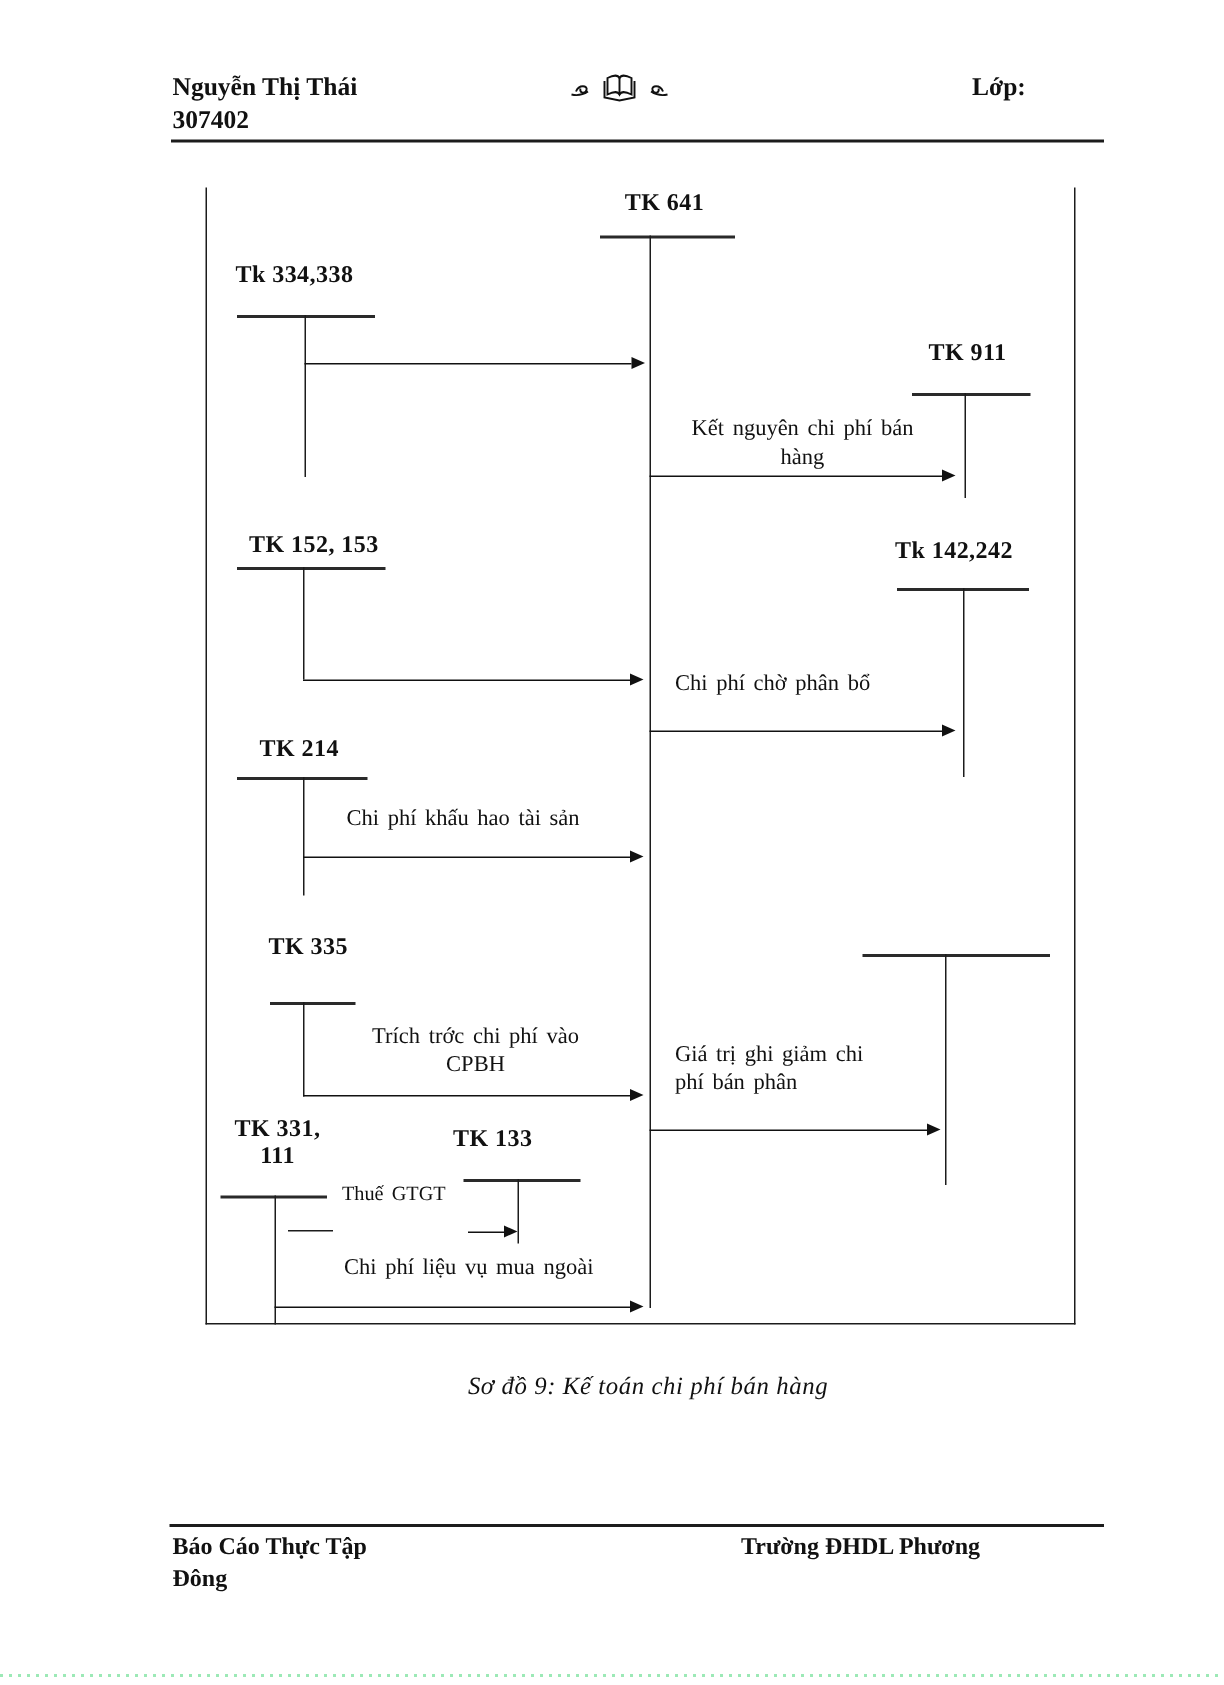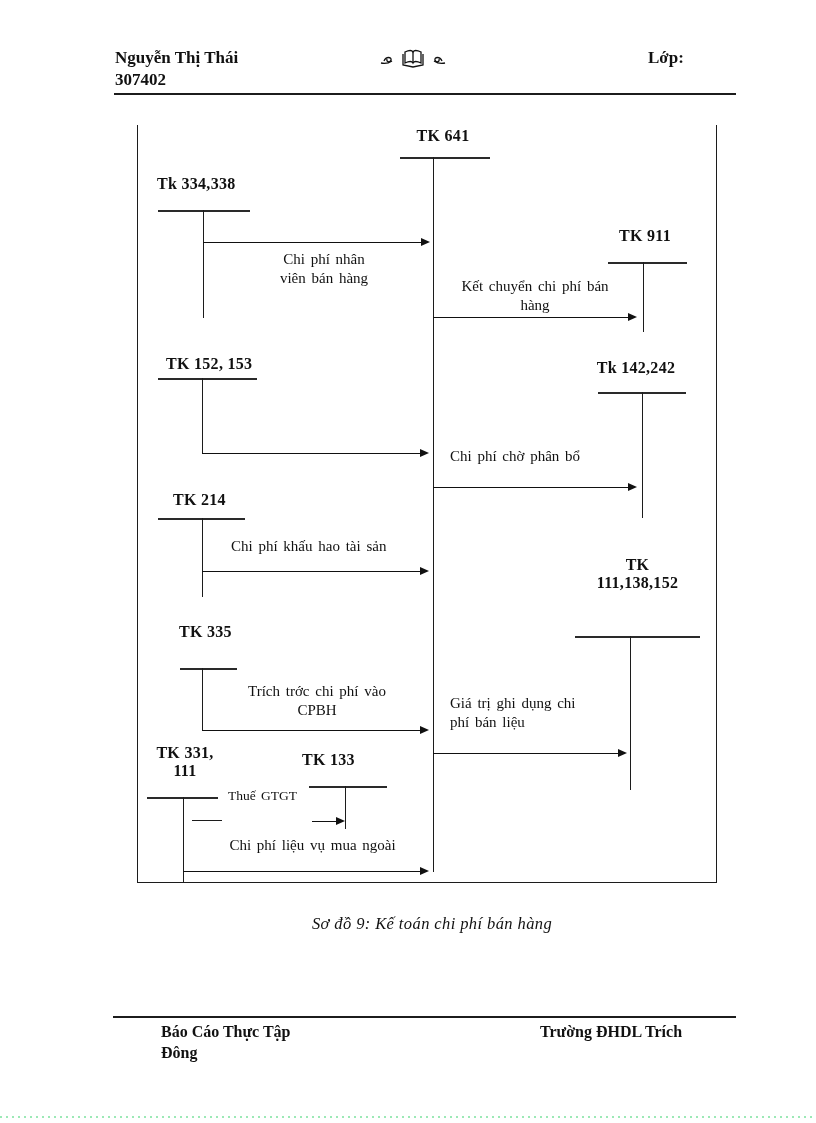--- a/index.html
+++ b/index.html
@@ -14,21 +14,21 @@
   .arrow::after{content:'';position:absolute;right:-9px;top:-4.2px;width:0;height:0;
                 border-left:9px solid #111;border-top:4.6px solid transparent;border-bottom:4.6px solid transparent;}
   
   .lbl{position:absolute;font-size:15px;line-height:19px;word-spacing:2px;white-space:nowrap;}
   .lbl2{position:absolute;font-size:15px;line-height:19px;word-spacing:2px;text-align:center;}
   .acct{position:absolute;font-weight:bold;font-size:16px;line-height:19px;white-space:nowrap;letter-spacing:.3px;}
   .acct2{position:absolute;font-weight:bold;font-size:16px;line-height:18px;text-align:center;letter-spacing:.3px;}
   .hdr{font-weight:bold;font-size:17px;line-height:22px;}
   .caption{position:absolute;left:0;top:914px;width:100%;text-align:center;
            font-style:italic;font-size:16.5px;letter-spacing:.4px;padding-left:24px;}
-  .ftr{font-weight:bold;font-size:16px;line-height:21px;margin-left:46px;}
+  .ftr{font-weight:bold;font-size:16px;line-height:21px;}
   #bottom-dots{position:absolute;left:0;top:1116px;width:816px;height:2px;
     background:repeating-linear-gradient(to right,#9ce9b6 0 2px,transparent 2px 6px);}
 </style>
 </head>
 <body>
 
 <div id="page">
 
   <div class="abs hdr" style="left:115px;top:47px;">
     <div>Nguyễn Thị Thái</div>
@@ -54,60 +54,52 @@
   <div class="h" style="left:137px;top:882px;width:580px;"></div>
 
   <div class="acct2" style="left:393px;top:127px;width:100px;">TK 641</div>
   <div class="h uline" style="left:400px;top:157px;width:90px;"></div>
   <div class="v" style="left:433px;top:157px;height:715px;"></div>
 
   <div class="acct" style="left:157px;top:174px;">Tk 334,338</div>
   <div class="h uline" style="left:158px;top:210px;width:92px;"></div>
   <div class="v" style="left:203px;top:210px;height:108px;"></div>
   <div class="arrow" style="left:203px;top:242px;width:218px;"></div>
-  <div class="lbl2" style="left:240px;top:250px;width:168px;">
-    <div>Chi phí nhân</div>
-    <div>viên bán hàng</div>
-  </div>
 
   <div class="acct2" style="left:600px;top:227px;width:90px;">TK 911</div>
   <div class="h uline" style="left:608px;top:262px;width:79px;"></div>
   <div class="v" style="left:643px;top:262px;height:70px;"></div>
   <div class="arrow" style="left:433px;top:317px;width:195px;"></div>
   <div class="lbl2" style="left:445px;top:277px;width:180px;">
-    <div>Kết chuyển chi phí bán</div>
+    <div>Kết nguyên chi phí bán</div>
     <div>hàng</div>
   </div>
 
   <div class="acct" style="left:166px;top:354px;">TK 152, 153</div>
   <div class="h uline" style="left:158px;top:378px;width:99px;"></div>
   <div class="v" style="left:202px;top:378px;height:75px;"></div>
   <div class="arrow" style="left:202px;top:453px;width:218px;"></div>
 
   <div class="acct2" style="left:586px;top:359px;width:100px;">Tk 142,242</div>
   <div class="h uline" style="left:598px;top:392px;width:88px;"></div>
   <div class="v" style="left:642px;top:392px;height:126px;"></div>
   <div class="lbl" style="left:450px;top:447px;">Chi phí chờ phân bổ</div>
   <div class="arrow" style="left:433px;top:487px;width:195px;"></div>
 
   <div class="acct" style="left:173px;top:490px;">TK 214</div>
   <div class="h uline" style="left:158px;top:518px;width:87px;"></div>
   <div class="v" style="left:202px;top:518px;height:79px;"></div>
   <div class="lbl" style="left:231px;top:537px;">Chi phí khấu hao tài sản</div>
   <div class="arrow" style="left:202px;top:571px;width:218px;"></div>
 
-  <div class="acct2" style="left:575px;top:556px;width:125px;">
-    <div>TK</div>
-    <div>111,138,152</div>
-  </div>
   <div class="h uline" style="left:575px;top:636px;width:125px;"></div>
   <div class="v" style="left:630px;top:636px;height:154px;"></div>
   <div class="lbl" style="left:450px;top:694px;">
-    <div>Giá trị ghi dụng chi</div>
-    <div>phí bán liệu</div>
+    <div>Giá trị ghi giảm chi</div>
+    <div>phí bán phân</div>
   </div>
   <div class="arrow" style="left:433px;top:753px;width:185px;"></div>
 
   <div class="acct" style="left:179px;top:622px;text-align:right;">TK 335</div>
   <div class="h uline" style="left:180px;top:668px;width:57px;"></div>
   <div class="v" style="left:202px;top:668px;height:63px;"></div>
   <div class="lbl2" style="left:232px;top:682px;width:170px;">
     <div>Trích trớc  chi phí vào</div>
     <div>CPBH</div>
   </div>
@@ -131,17 +123,17 @@
   <div class="lbl2" style="left:215px;top:836px;width:195px;">Chi phí liệu vụ mua ngoài</div>
   <div class="arrow" style="left:183px;top:871px;width:237px;"></div>
 
   <div class="caption">Sơ đồ 9: Kế toán chi phí bán hàng</div>
 
   <div class="h" style="left:113px;top:1016px;width:623px;height:1.6px;"></div>
   <div class="abs ftr" style="left:115px;top:1021px;">
     <div>Báo Cáo Thực Tập</div>
     <div>Đông</div>
   </div>
-  <div class="abs ftr" style="left:494px;top:1021px;">Trường ĐHDL Trích</div>
+  <div class="abs ftr" style="left:494px;top:1021px;">Trường ĐHDL Phương</div>
 
   <div id="bottom-dots"></div>
 
 </div>
 
 </body></html>

